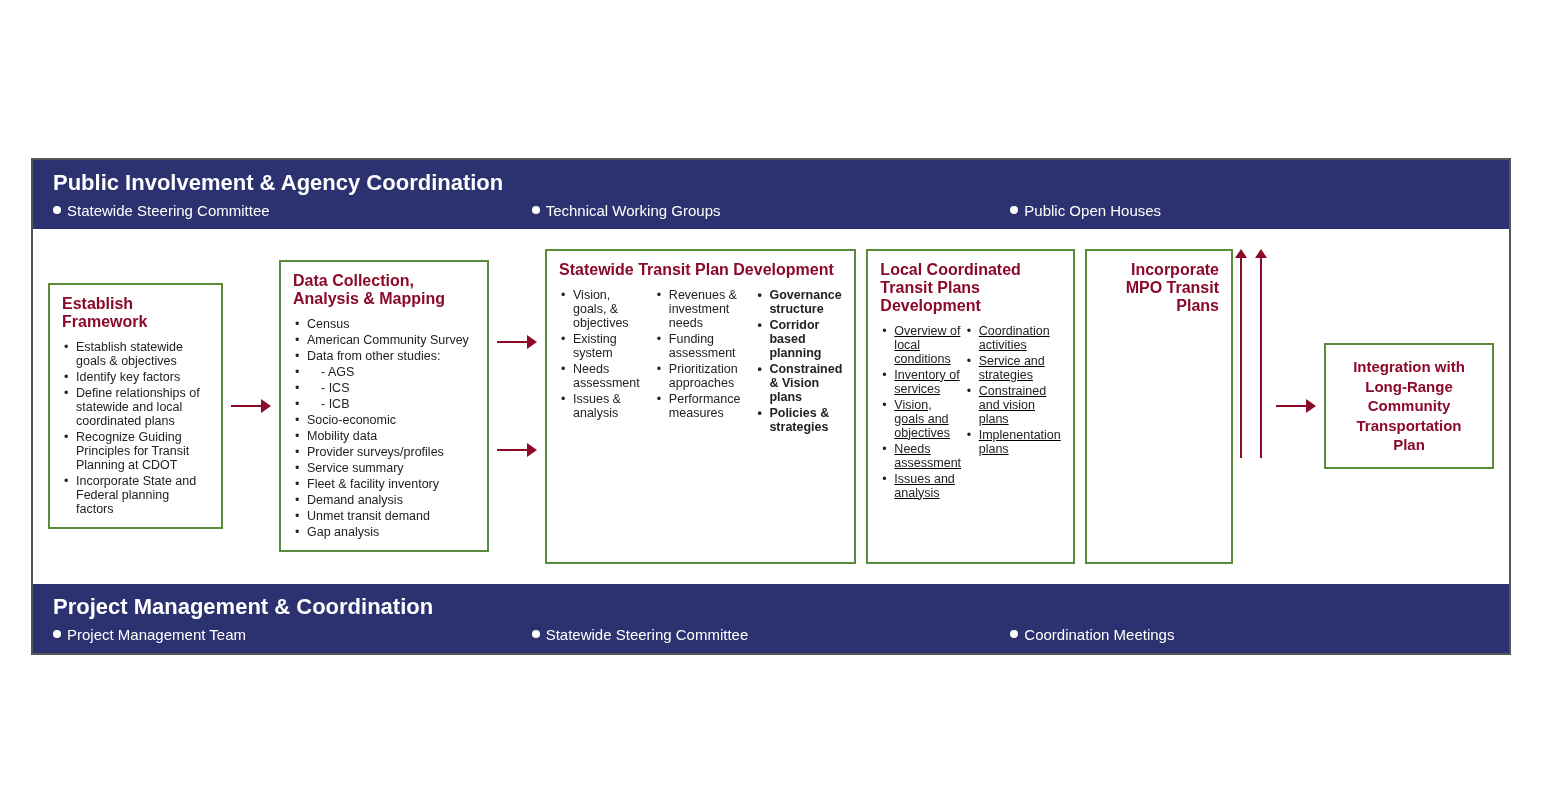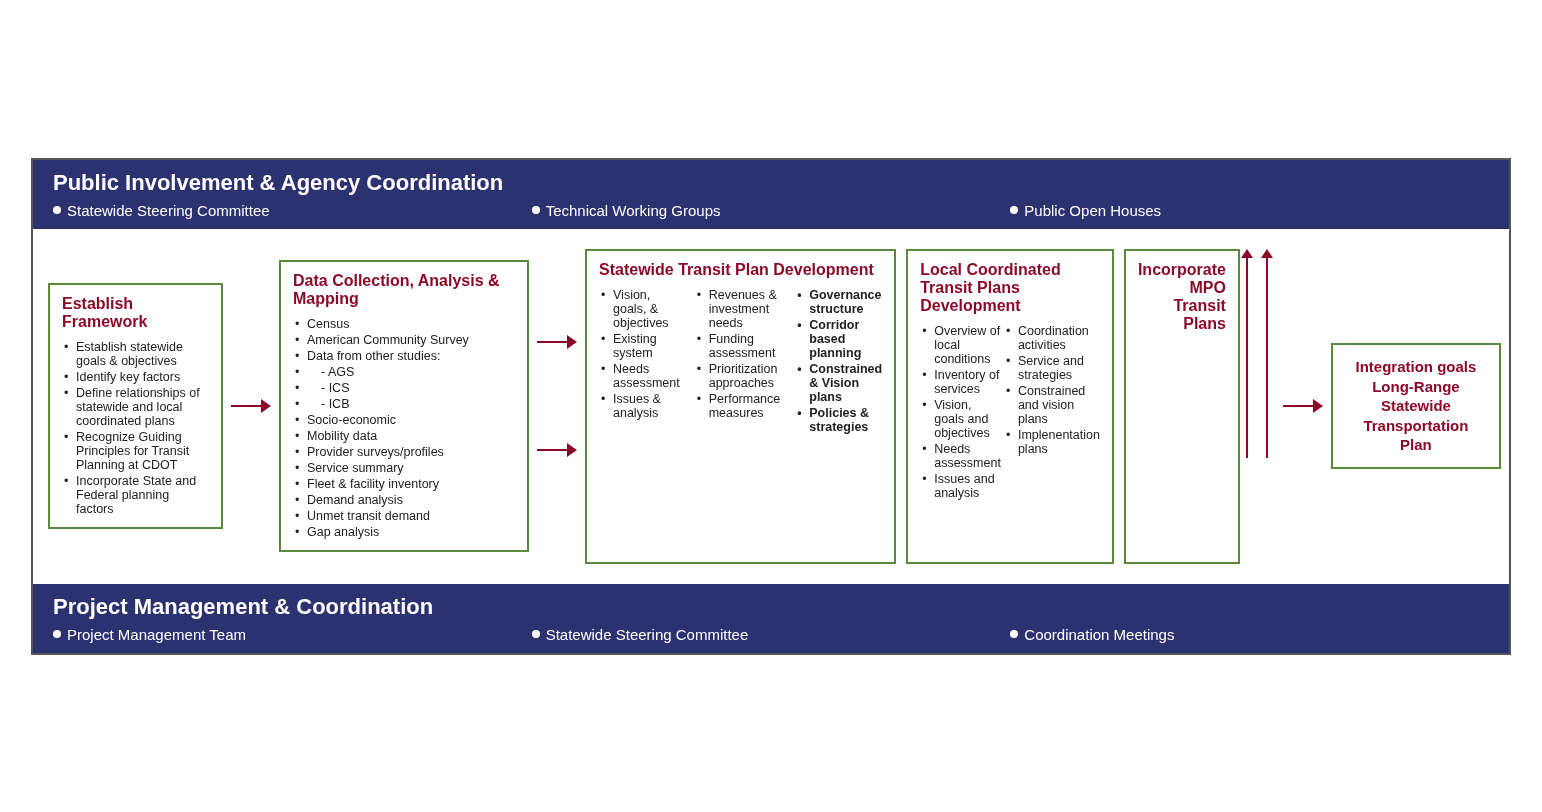--- a/index.html
+++ b/index.html
@@ -157,21 +157,21 @@
         </ul>
       </div>
     </div>
 
     <div style="display:flex; align-items:center; flex-shrink:0; padding:0 8px;">
       <div class="arrow-line"></div>
       <div class="arrow-head"></div>
     </div>
 
     <div style="display:flex; align-items:center; flex-shrink:0;">
-      <div class="box" style="width:250px;">
+      <div class="box" style="width:210px;">
         <div class="box-title">Data Collection, Analysis &amp; Mapping</div>
         <ul>
           <li>Census</li>
           <li>American Community Survey</li>
           <li>Data from other studies:</li>
           <li style="padding-left: 28px; font-size: 12.5px; color: rgb(34, 34, 34); list-style: none; position: relative;">- AGS</li>
           <li style="padding-left: 28px; font-size: 12.5px; color: rgb(34, 34, 34); list-style: none; position: relative;">- ICS</li>
           <li style="padding-left: 28px; font-size: 12.5px; color: rgb(34, 34, 34); list-style: none; position: relative;">- ICB</li>
           <li>Socio-economic</li>
           <li>Mobility data</li>
@@ -225,21 +225,21 @@
               <li>Corridor based planning</li>
               <li>Constrained &amp; Vision plans</li>
               <li>Policies &amp; strategies</li>
             </ul>
           </div>
         </div>
       </div>
 
       <div class="box">
         <div class="box-title">Local Coordinated Transit Plans Development</div>
-        <div style="display:flex; gap:3px;">
+        <div style="display:flex; gap:3px;text-decoration:underline;">
           <div style="flex:1;">
             <ul>
               <li>Overview of local conditions</li>
               <li>Inventory of services</li>
               <li>Vision, goals and objectives</li>
               <li>Needs assessment</li>
               <li>Issues and analysis</li>
             </ul>
           </div>
           <div style="flex:1;">
@@ -273,21 +273,21 @@
       </div>
     </div>
 
     <div style="display:flex; align-items:center; flex-shrink:0; padding:0 8px;">
       <div class="arrow-line"></div>
       <div class="arrow-head"></div>
     </div>
 
     <div style="display:flex; align-items:center; flex-shrink:0;">
       <div class="integration-box" style="width:170px;">
-        <div class="integration-title">Integration goals Long-Range Statewide Transportation Plan</div>
+        <div class="integration-title">Integration with Long-Range Community Transportation Plan</div>
       </div>
     </div>
 
   </div>
 
   <div class="bottom-bar">
     <div class="bar-title">Project Management &amp; Coordination</div>
     <div class="bar-items">
       <div class="bar-item">
         <span class="bullet-dot"></span>

